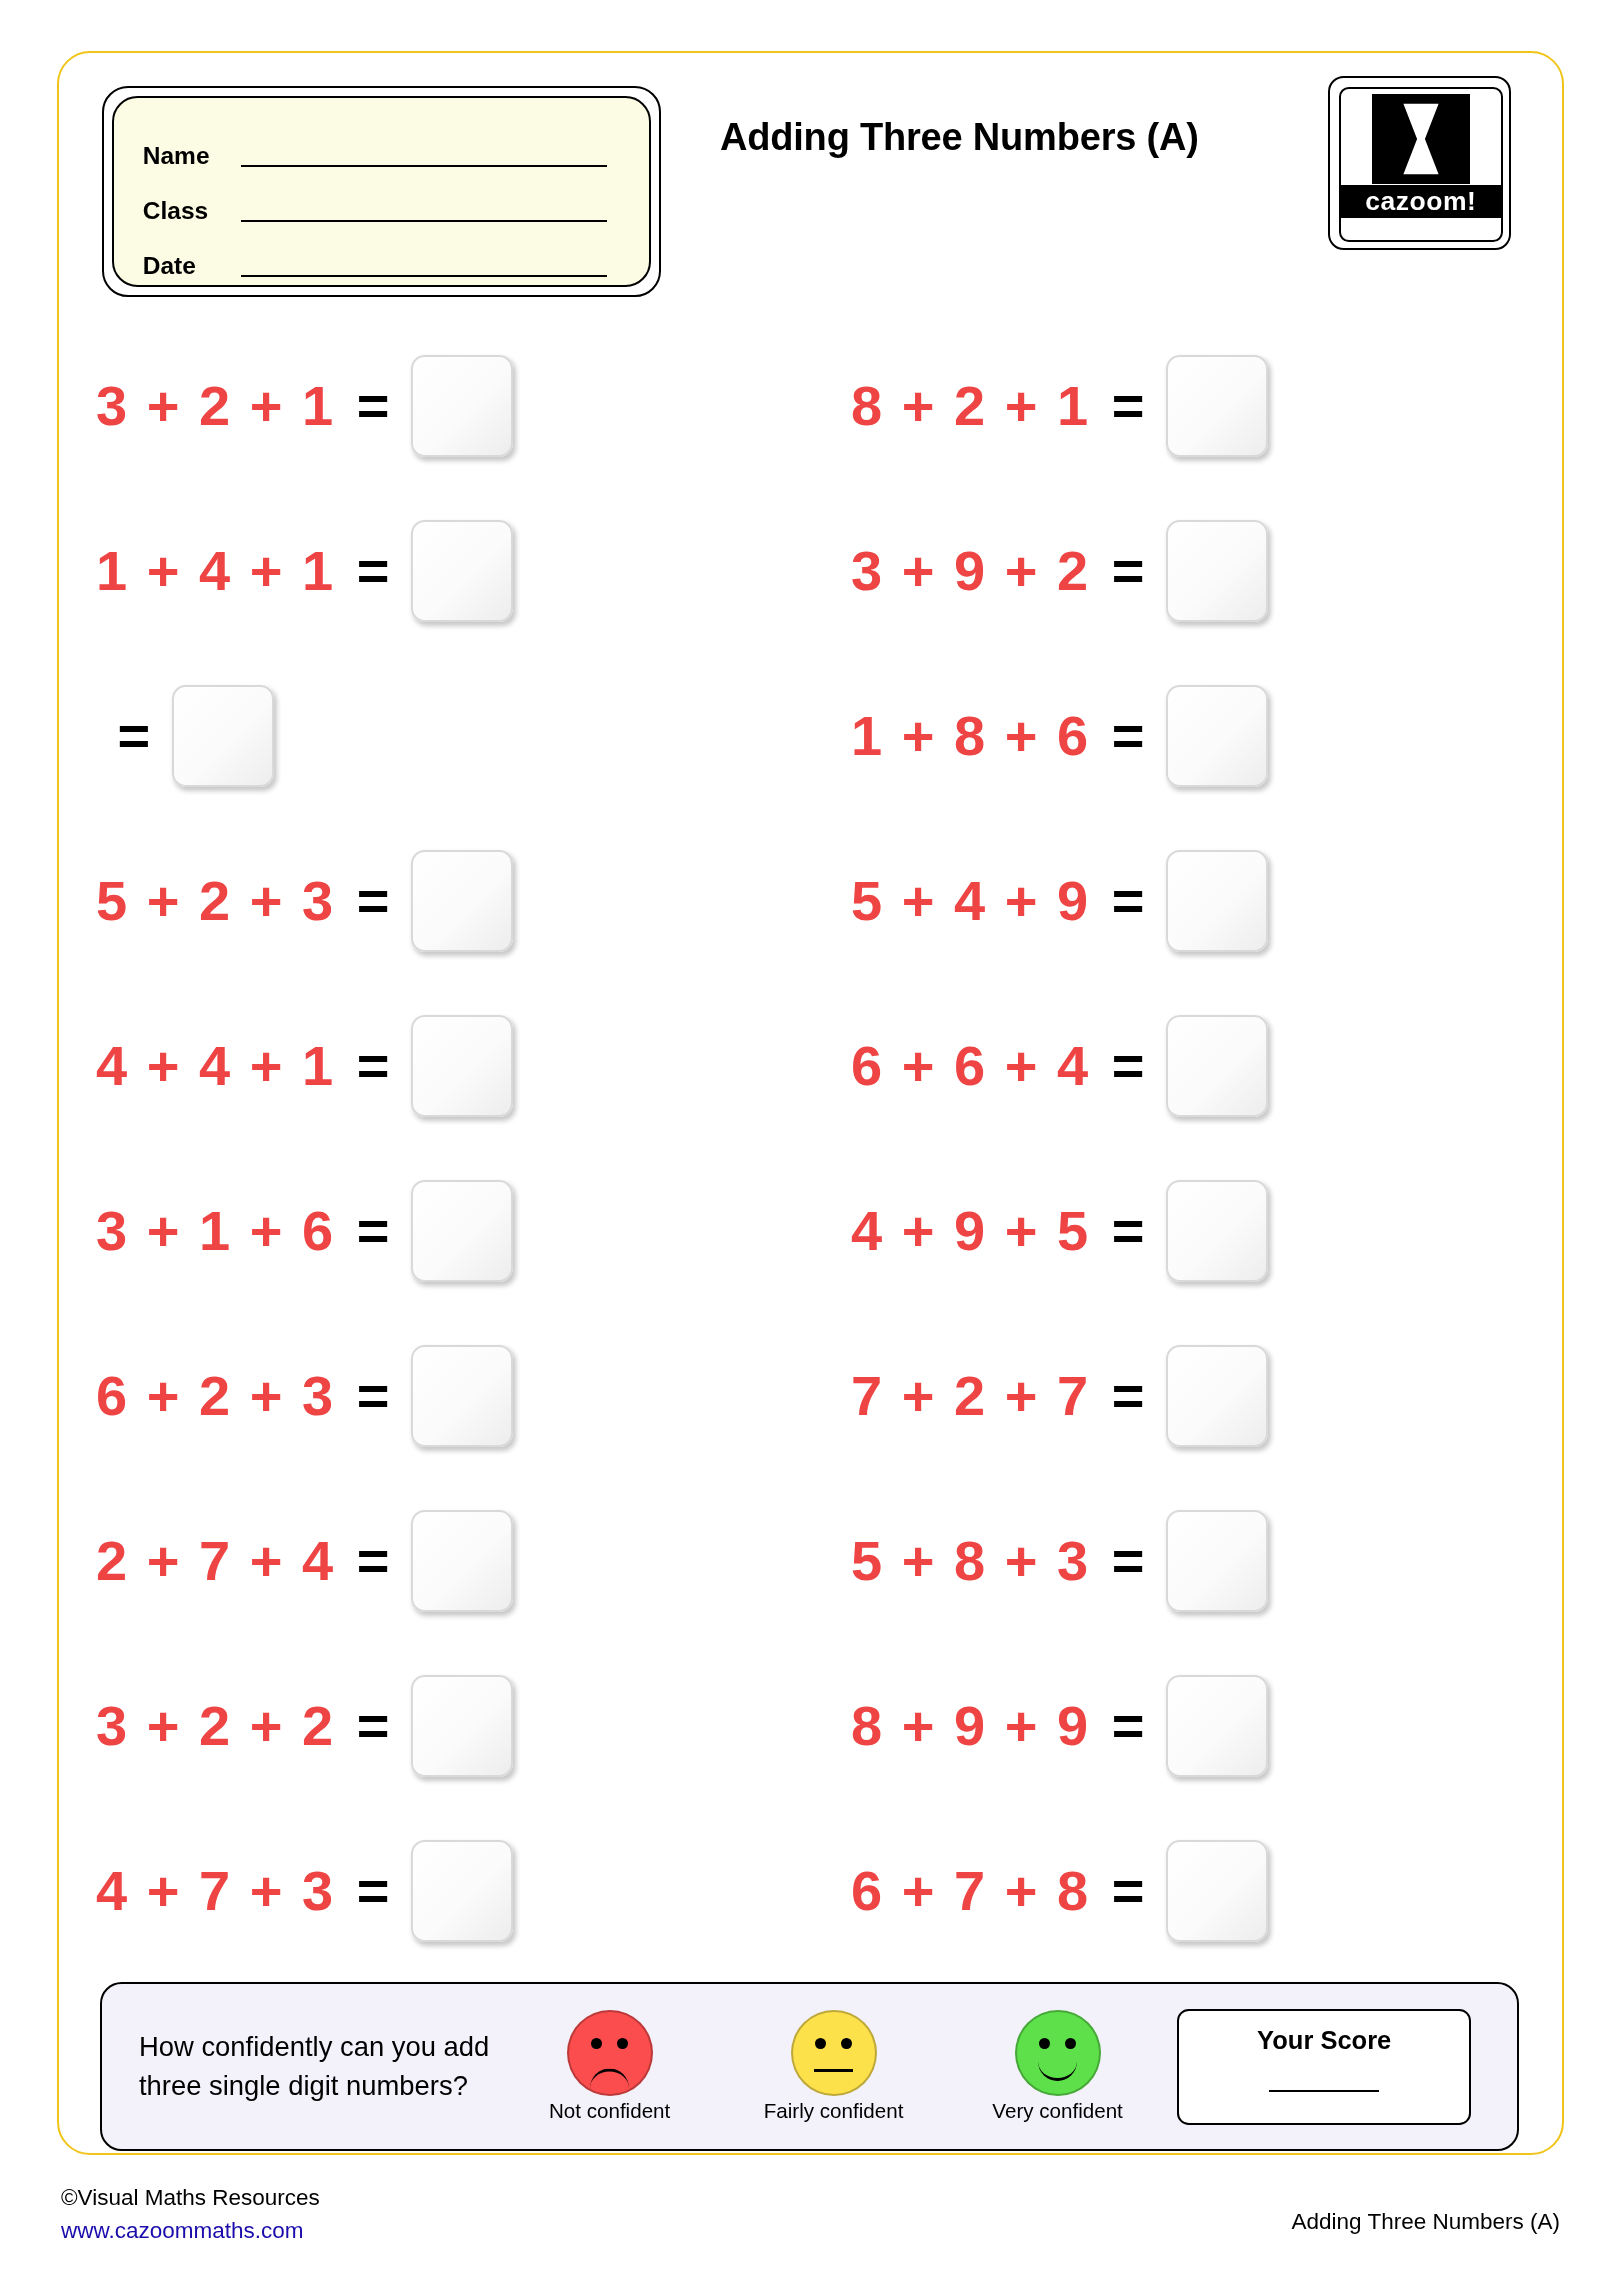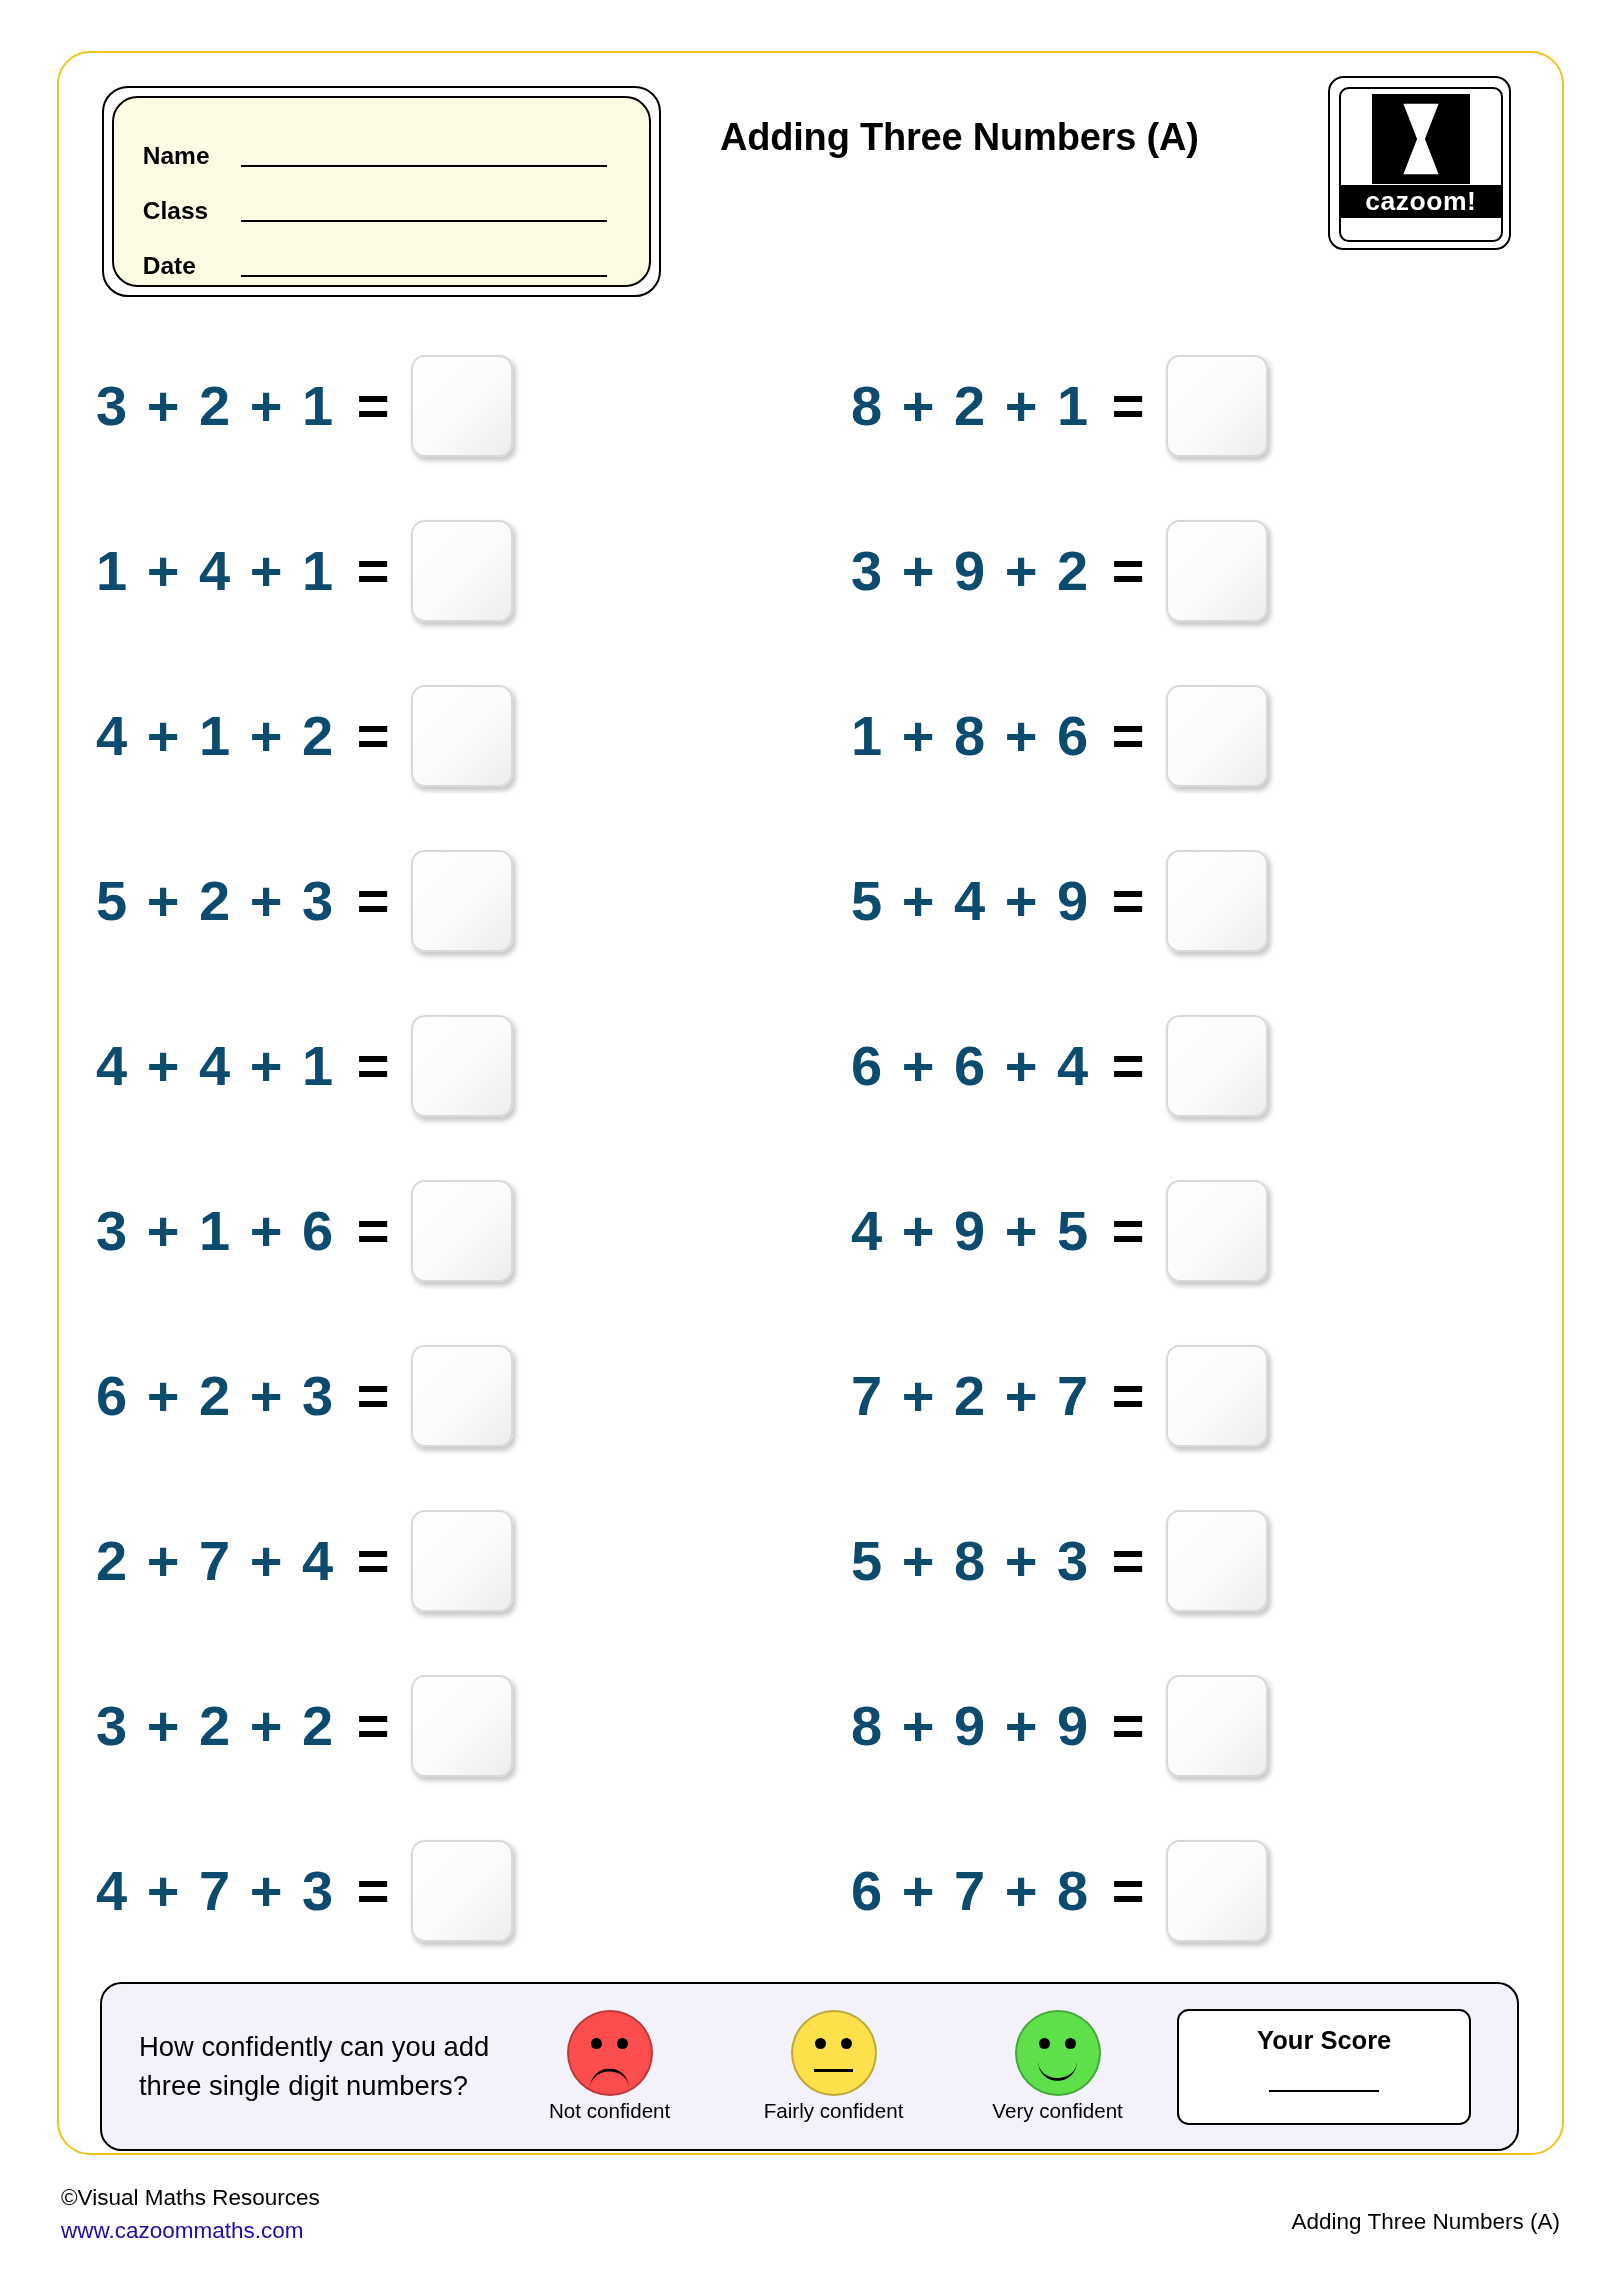--- a/index.html
+++ b/index.html
@@ -154,21 +154,21 @@
   .col-right { left: 794px; }
 
   .q-row {
     height: 165px;
     display: flex;
     align-items: center;
   }
   .q-expr {
     font-size: 56px;
     font-weight: bold;
-    color: #0c4a6e;
+    color: #ef4444;
     white-space: nowrap;
     letter-spacing: 2px;
   }
   .q-eq {
     font-size: 56px;
     font-weight: bold;
     color: #000;
     margin-left: 21.6px;
     margin-right: 21.6px;
   }
@@ -342,21 +342,20 @@
         <span class="q-expr">3 + 2 + 1</span>
         <span class="q-eq">=</span>
         <span class="ans-box"></span>
       </div>
       <div class="q-row">
         <span class="q-expr">1 + 4 + 1</span>
         <span class="q-eq">=</span>
         <span class="ans-box"></span>
       </div>
       <div class="q-row">
-        <span class="q-expr">4 + 1 + 2</span>
         <span class="q-eq">=</span>
         <span class="ans-box"></span>
       </div>
       <div class="q-row">
         <span class="q-expr">5 + 2 + 3</span>
         <span class="q-eq">=</span>
         <span class="ans-box"></span>
       </div>
       <div class="q-row">
         <span class="q-expr">4 + 4 + 1</span>

